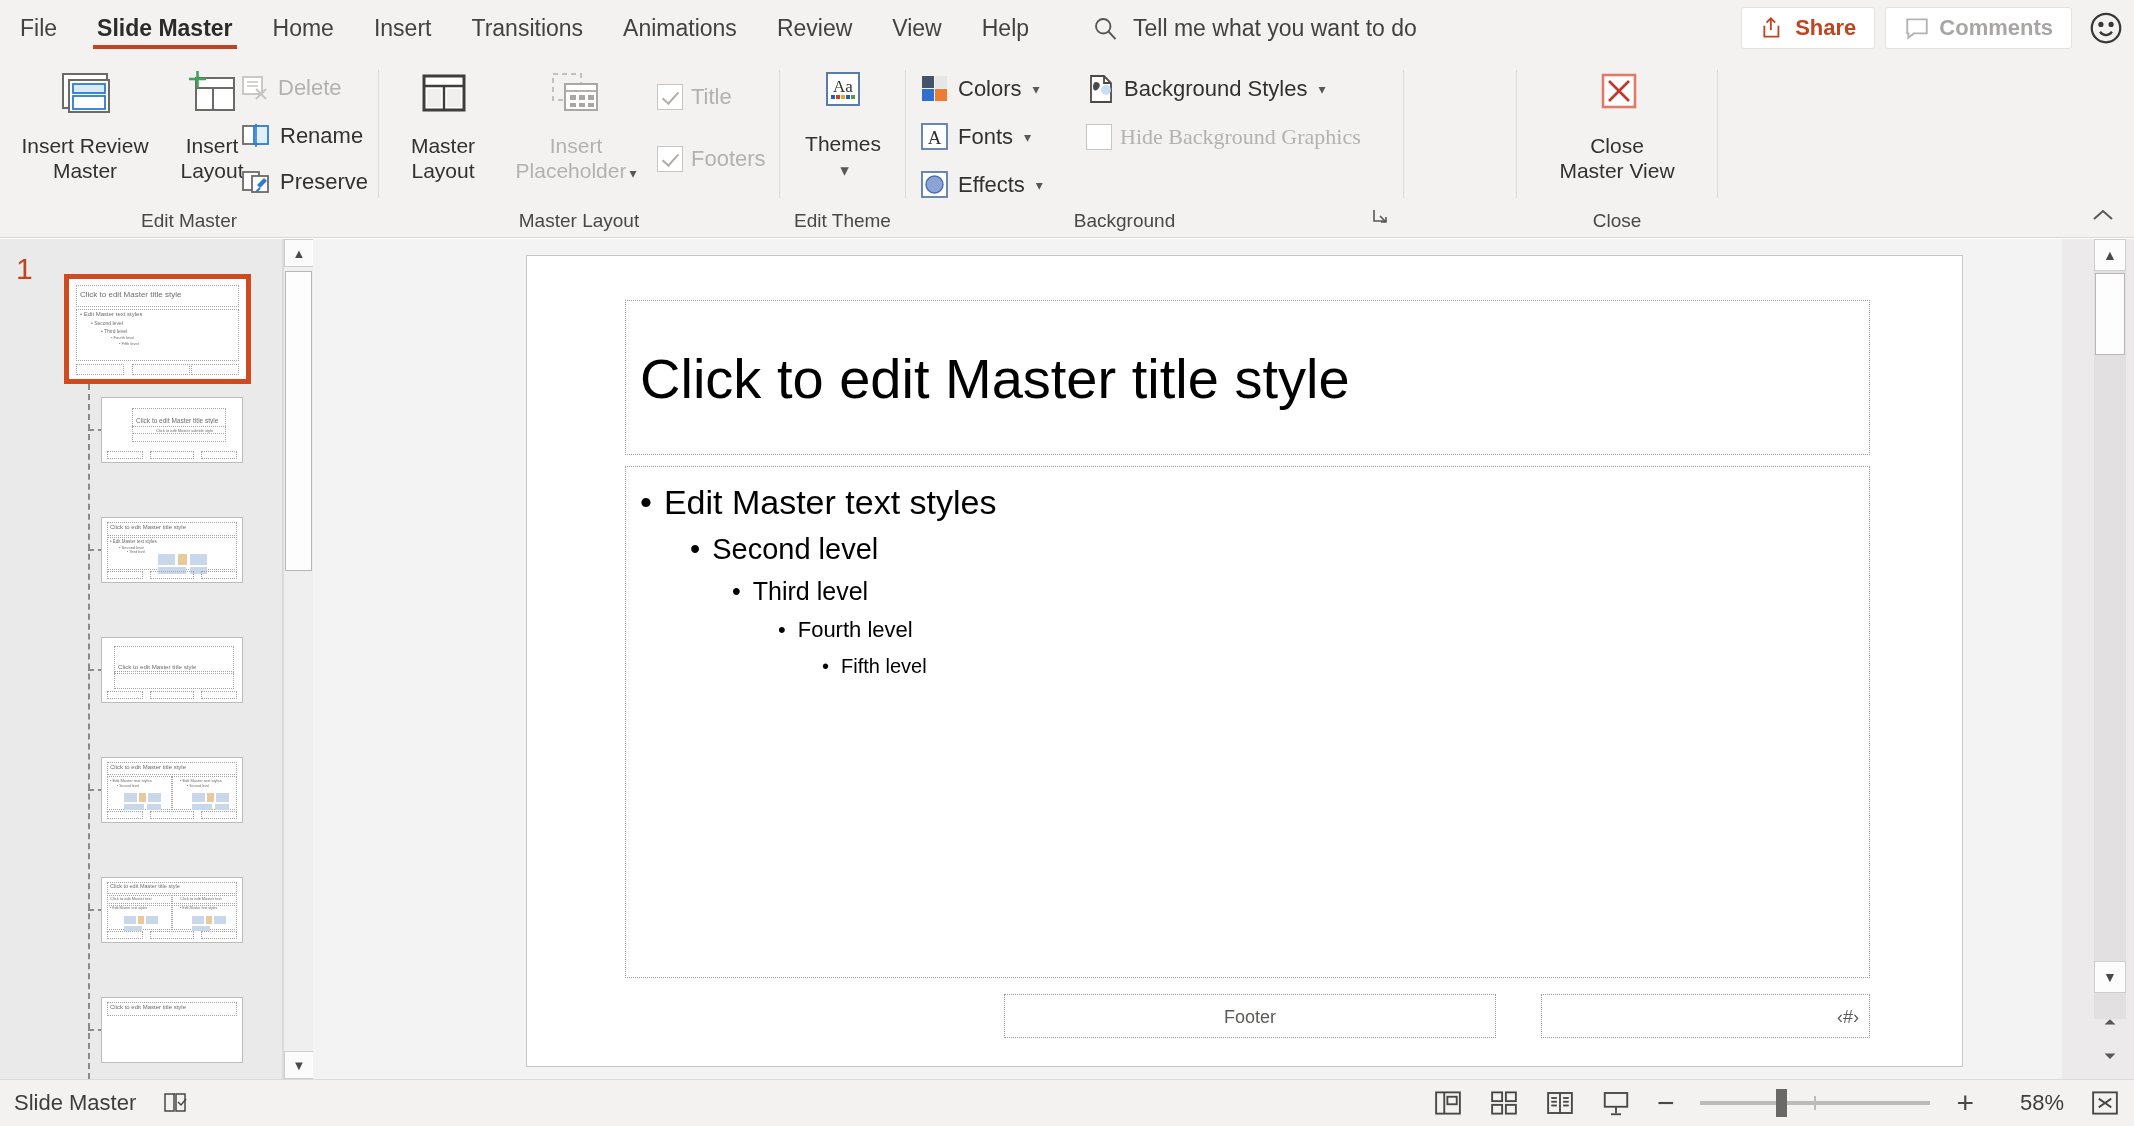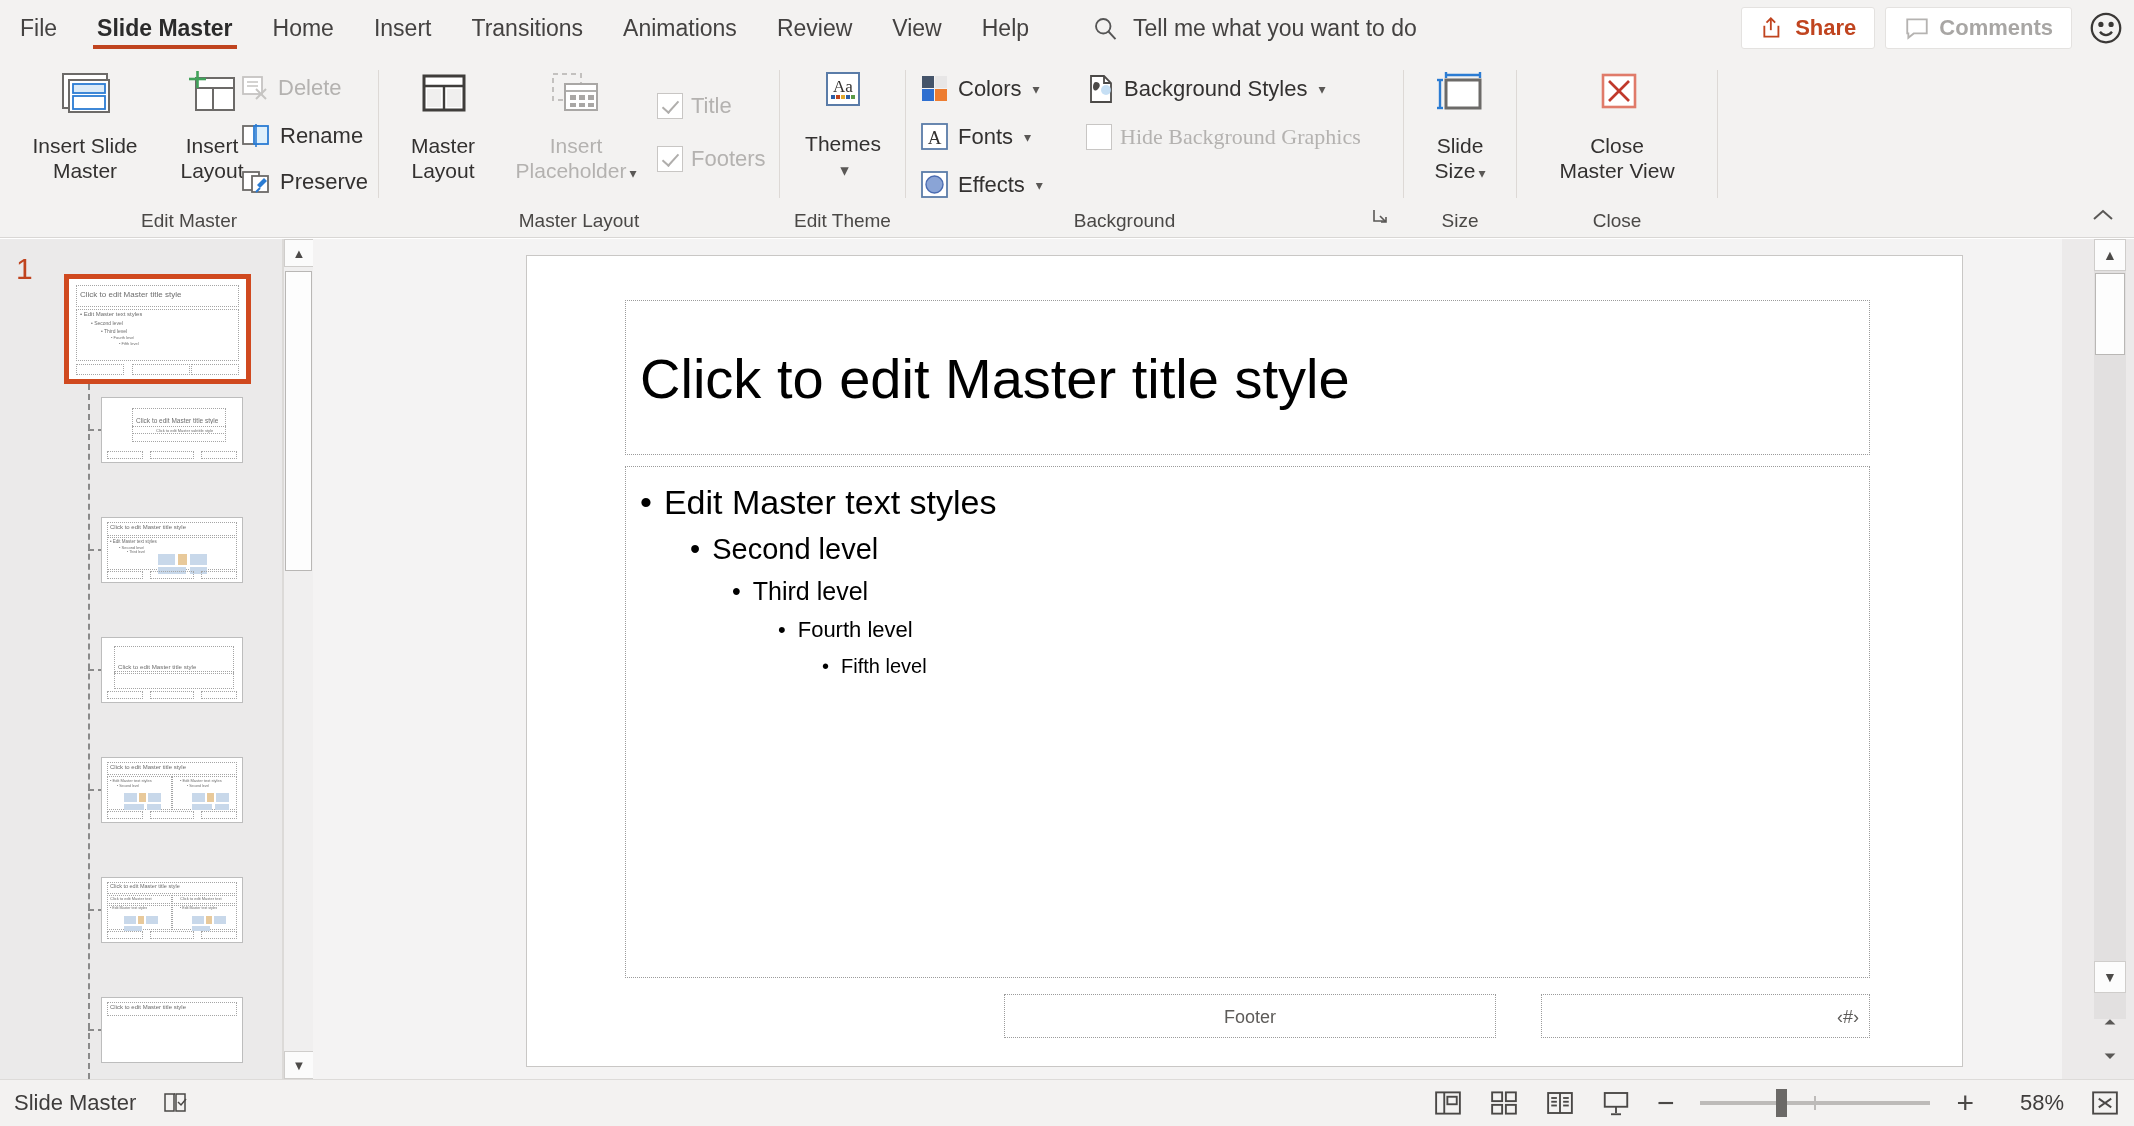--- a/index.html
+++ b/index.html
@@ -217,21 +217,21 @@
   <div class="rgroup" style="left:0; width:378px;">
     <div class="bigbtn" style="left:10px; top:8px; width:150px;">
       <span class="ic">
         <svg width="58" height="50" viewBox="0 0 58 50">
           <rect x="7" y="4" width="44" height="34" fill="#fff" stroke="#6c6a68" stroke-width="2"></rect>
           <rect x="13" y="10" width="40" height="32" fill="#fff" stroke="#6c6a68" stroke-width="2"></rect>
           <rect x="17" y="14" width="32" height="9" fill="#dbeaf7" stroke="#2b7cd3" stroke-width="1.8"></rect>
           <rect x="17" y="26" width="32" height="13" fill="#fff" stroke="#2b7cd3" stroke-width="1.8"></rect>
         </svg>
       </span>
-      <span>Insert Slide</span>
+      <span>Insert Review</span>
       <span>Master</span>
     </div>
 
     <div class="bigbtn" style="left:162px; top:8px; width:100px;">
       <span class="ic">
         <svg width="56" height="50" viewBox="0 0 56 50">
           <rect x="12" y="8" width="38" height="32" fill="#fff" stroke="#6c6a68" stroke-width="2"></rect>
           <line x1="12" y1="18" x2="50" y2="18" stroke="#6c6a68" stroke-width="2"></line>
           <line x1="29" y1="18" x2="29" y2="40" stroke="#6c6a68" stroke-width="2"></line>
           <line x1="5" y1="9" x2="22" y2="9" stroke="#41a25a" stroke-width="2.6"></line>
@@ -304,21 +304,21 @@
             <rect x="34" y="33" width="6" height="4" fill="#a9a7a5"></rect>
             <rect x="43" y="33" width="6" height="4" fill="#a9a7a5"></rect>
         </svg>
       </span>
       <span>Insert</span>
       <span>
         <span>Placeholder</span><span class="caret">▾</span>
       </span>
     </div>
 
-    <div class="smbtn dis" style="left:278px; top:37px;justify-content:space-between;">
+    <div class="smbtn dis" style="left:278px; top:28px;justify-content:space-between;">
       <span class="chk on"></span>
       <span>Title</span>
     </div>
     <div class="smbtn dis" style="left:278px; top:90px;">
       <span class="chk on"></span>
       <span>Footers</span>
     </div>
 
     <div class="gl">Master Layout</div>
   </div>
@@ -392,40 +392,20 @@
       <svg width="20" height="20" viewBox="0 0 20 20">
         <path d="M3 3v11h11" fill="none" stroke="#5a5856" stroke-width="1.6"></path>
         <path d="M9 9l6 6M15 10v5h-5" fill="none" stroke="#5a5856" stroke-width="1.6"></path>
       </svg>
     </div>
 
     <div class="gl" style="left:0; right:60px;">Background</div>
   </div>
   <div class="gsep" style="left:1403px;"></div>
 
-  <div class="rgroup" style="left:1404px; width:112px;">
-    <div class="bigbtn" style="left:6px; top:8px; width:100px;">
-      <span class="ic">
-        <svg width="56" height="50" viewBox="0 0 56 50">
-          <rect x="14" y="10" width="34" height="28" fill="#fff" stroke="#6c6a68" stroke-width="3"></rect>
-          <line x1="14" y1="5" x2="48" y2="5" stroke="#2b7cd3" stroke-width="2.4"></line>
-          <line x1="14" y1="2" x2="14" y2="8" stroke="#2b7cd3" stroke-width="2.4"></line>
-          <line x1="48" y1="2" x2="48" y2="8" stroke="#2b7cd3" stroke-width="2.4"></line>
-          <line x1="8" y1="10" x2="8" y2="38" stroke="#2b7cd3" stroke-width="2.4"></line>
-          <line x1="5" y1="10" x2="11" y2="10" stroke="#2b7cd3" stroke-width="2.4"></line>
-          <line x1="5" y1="38" x2="11" y2="38" stroke="#2b7cd3" stroke-width="2.4"></line>
-        </svg>
-      </span>
-      <span>Slide</span>
-      <span>
-        <span>Size</span><span class="caret">▾</span>
-      </span>
-    </div>
-    <div class="gl">Size</div>
-  </div>
   <div class="gsep" style="left:1516px;"></div>
 
   <div class="rgroup" style="left:1517px; width:200px;">
     <div class="bigbtn" style="left:10px; top:8px; width:180px;">
       <span class="ic">
         <svg width="52" height="50" viewBox="0 0 52 50">
           <rect x="12" y="5" width="32" height="32" fill="#fff" stroke="#e07b6a" stroke-width="2.6"></rect>
           <line x1="18" y1="11" x2="38" y2="31" stroke="#c0392b" stroke-width="2.6"></line>
           <line x1="38" y1="11" x2="18" y2="31" stroke="#c0392b" stroke-width="2.6"></line>
         </svg>

